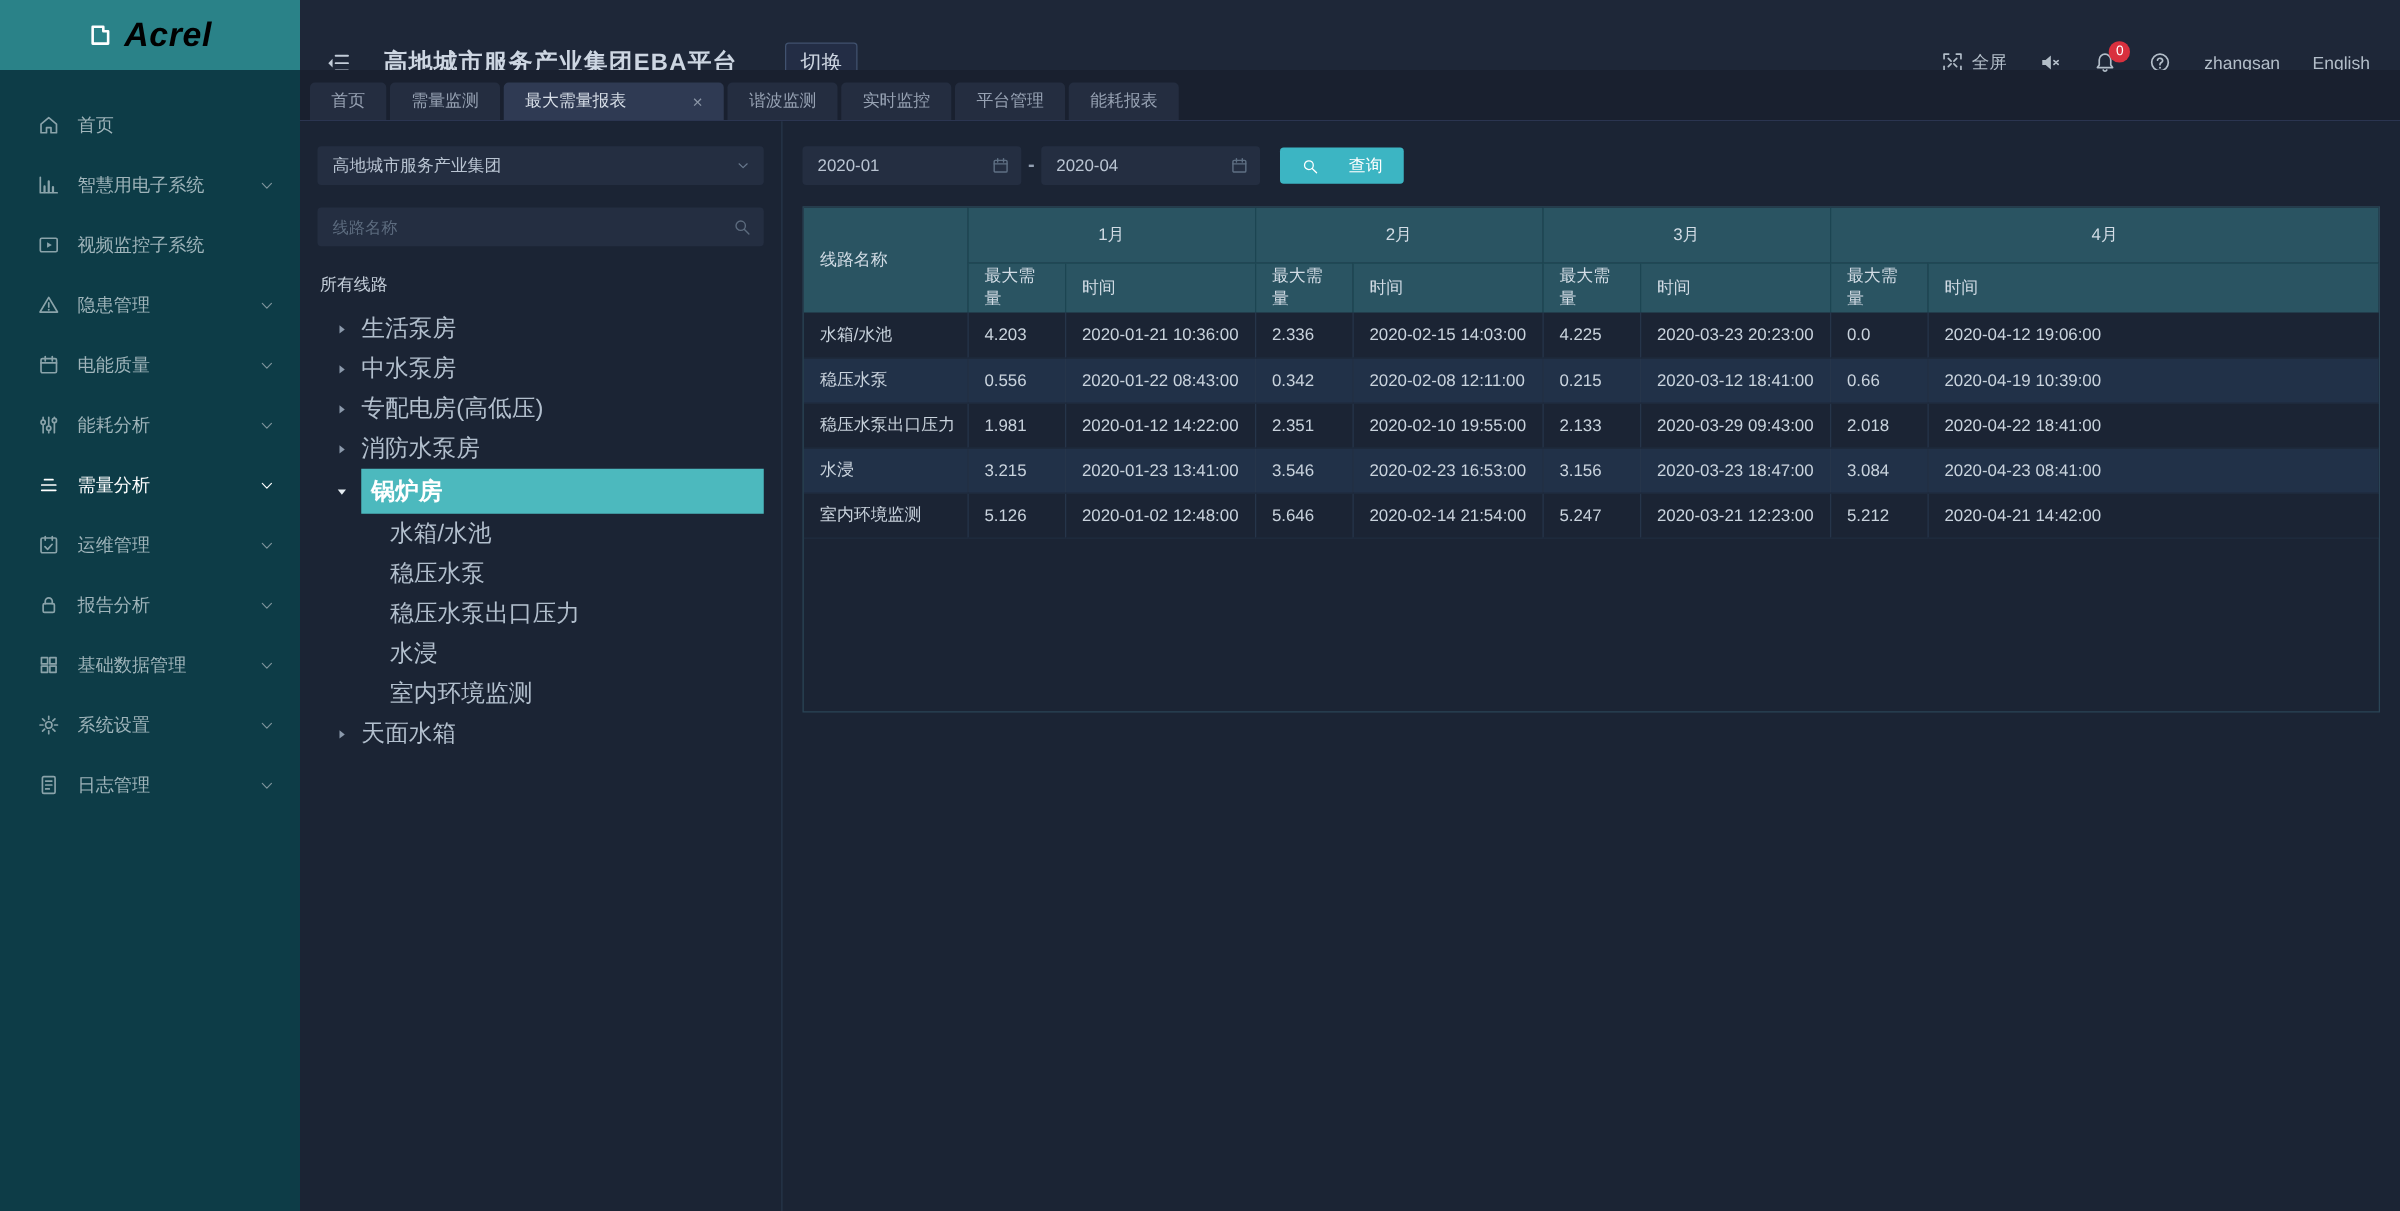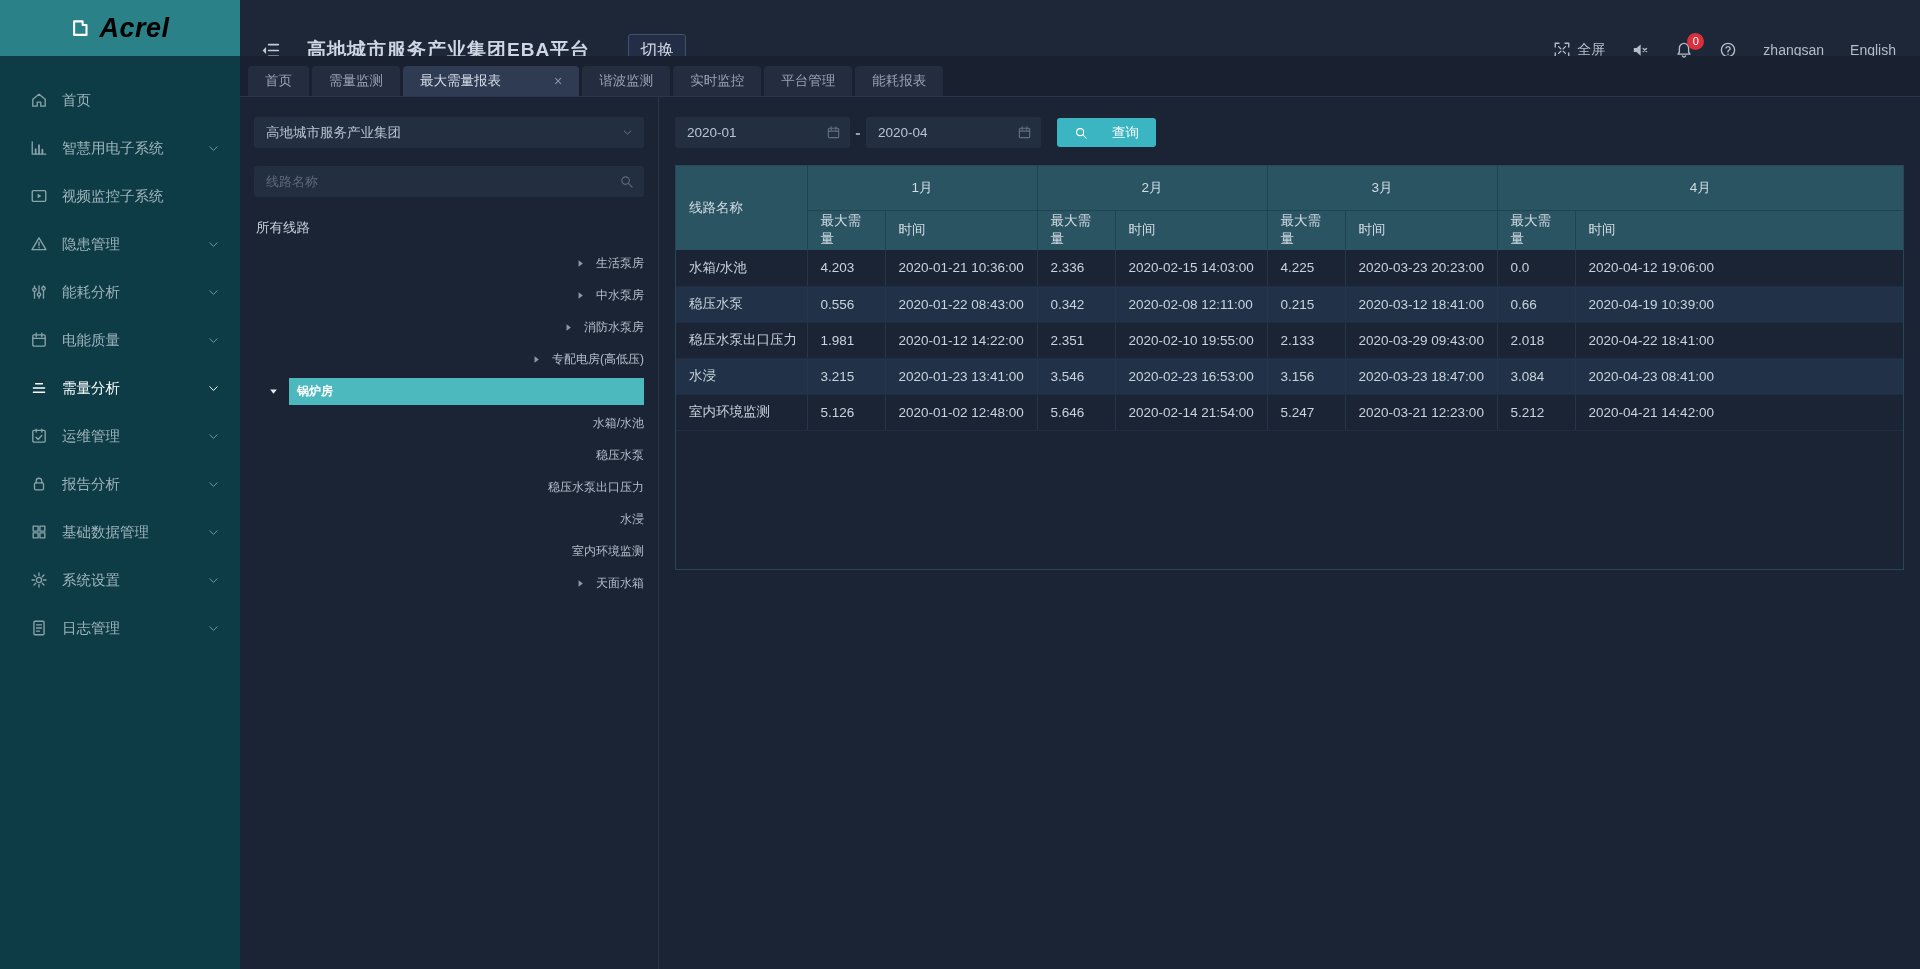--- a/index.html
+++ b/index.html
@@ -41,31 +41,31 @@
 
   
   .tabbar { height:41px; flex:none; background:#19202f; display:flex; align-items:flex-end; padding-left:8px; gap:3px; border-bottom:1px solid #2b3550; }
   .tab { height:30px; display:flex; align-items:center; padding:0 17px; background:#242d40; color:#97a2b3; font-size:13.5px; border-radius:4px 4px 0 0; cursor:pointer; white-space:nowrap; }
   .tab.active { background:#2f3a53; color:#d8dfe8;gap:44px; }
   .tab-close { margin-left:9px; color:#8a95a6; font-size:14px; line-height:1; }
 
   .content-row { flex:1; display:flex; min-height:0; background:#1b2434; }
 
   
-  .tree-panel { width:419px; flex:none; border-right:1px solid #27364a; padding:20px 14px 0 14px; }
+  .tree-panel { width:386px; flex:none; border-right:1px solid #27364a; padding:20px 14px 0 14px; }
   .org-select { height:31px; background:#242e41; border-radius:3px; display:flex; align-items:center; padding:0 10px 0 12px; color:#b9c4d2; font-size:13.5px; margin-bottom:18px; cursor:pointer; }
   .os-chev { margin-left:auto; color:#68788d; display:flex; }
   .os-chev svg { width:13px; height:13px; }
   .search-box { height:31px; background:#242e41; border-radius:3px; display:flex; align-items:center; padding:0 10px 0 12px; margin-bottom:16px; }
   .search-input { flex:1; background:transparent; border:none; outline:none; color:#b9c4d2; font-size:13px; font-family:inherit; }
   .search-input::placeholder { color:#5c6b7e; }
   .search-icon { color:#5c6b7e; display:flex; }
   .search-icon svg { width:15px; height:15px; }
   .tree-root { font-size:13.5px; color:#c5cfda; padding:6px 0 10px 2px; cursor:pointer; }
-  .tree-node { min-height:32px; display:flex; align-items:center; font-size:12px; color:#b2bfcd; cursor:pointer;justify-content:flex-end; }
+  .tree-node { min-height:32px; display:flex; align-items:center; font-size:19px; color:#b2bfcd; cursor:pointer; }
   .tree-node.lv1 { padding-left:14px; }
   .tree-node.lv2 { padding-left:58px; }
   .t-arrow { width:14px; margin-right:7px; color:#8b99ab; display:flex; flex:none; }
   .t-arrow svg { width:11px; height:11px; }
   .tree-node.selected .t-arrow { color:#e6edf2; }
   .tree-node.selected .t-label { flex:1; background:var(--selected-teal,#4cb9be); color:#ffffff; padding:5px 8px; font-weight:bold; }
 
   
   .main { flex:1; min-width:0; padding:20px 16px 0 16px; }
   .toolbar { display:flex; align-items:center; }
@@ -190,41 +190,41 @@
           <span class="s-label">隐患管理</span>
           <span class="s-chev">
             <svg viewBox="0 0 16 16" class="ic" stroke-width="1.6">
               <path d="M3.5 5.8 8 10.4l4.5-4.6"></path>
             </svg>
           </span>
         </div>
         <div class="side-item">
           <span class="s-icon">
             <svg viewBox="0 0 16 16" class="ic">
+              <rect x="2.5" y="3.5" width="11" height="10" rx="1"></rect>
+              <path d="M5.5 2v3M10.5 2v3M2.5 6.5h11"></path>
+            </svg>
+          </span>
+          <span class="s-label">电能质量</span>
+          <span class="s-chev">
+            <svg viewBox="0 0 16 16" class="ic" stroke-width="1.6">
+              <path d="M3.5 5.8 8 10.4l4.5-4.6"></path>
+            </svg>
+          </span>
+        </div>
+        <div class="side-item">
+          <span class="s-icon">
+            <svg viewBox="0 0 16 16" class="ic">
               <path d="M4 2.5v11M8 2.5v11M12 2.5v11"></path>
               <circle cx="4" cy="6" r="1.5" fill="#0d3c47"></circle>
               <circle cx="8" cy="10.3" r="1.5" fill="#0d3c47"></circle>
               <circle cx="12" cy="4.8" r="1.5" fill="#0d3c47"></circle>
             </svg>
           </span>
           <span class="s-label">能耗分析</span>
-          <span class="s-chev">
-            <svg viewBox="0 0 16 16" class="ic" stroke-width="1.6">
-              <path d="M3.5 5.8 8 10.4l4.5-4.6"></path>
-            </svg>
-          </span>
-        </div>
-        <div class="side-item">
-          <span class="s-icon">
-            <svg viewBox="0 0 16 16" class="ic">
-              <rect x="2.5" y="3.5" width="11" height="10" rx="1"></rect>
-              <path d="M5.5 2v3M10.5 2v3M2.5 6.5h11"></path>
-            </svg>
-          </span>
-          <span class="s-label">电能质量</span>
           <span class="s-chev">
             <svg viewBox="0 0 16 16" class="ic" stroke-width="1.6">
               <path d="M3.5 5.8 8 10.4l4.5-4.6"></path>
             </svg>
           </span>
         </div>
         <div class="side-item active">
           <span class="s-icon">
             <svg viewBox="0 0 16 16" class="ic" stroke-width="1.5">
               <path d="M5 4.2h6M3 8h10M3 11.8h10"></path>
@@ -373,29 +373,29 @@
                   </svg>
                 </span>
                 <span class="t-label">中水泵房</span>
               </div>
               <div class="tree-node lv1">
                 <span class="t-arrow">
                   <svg viewBox="0 0 16 16">
                     <path d="M5.2 3.2 11.4 8l-6.2 4.8z" fill="currentColor"></path>
                   </svg>
                 </span>
-                <span class="t-label">消防水泵房</span>
+                <span class="t-label">专配电房(高低压)</span>
               </div>
               <div class="tree-node lv1">
                 <span class="t-arrow">
                   <svg viewBox="0 0 16 16">
                     <path d="M5.2 3.2 11.4 8l-6.2 4.8z" fill="currentColor"></path>
                   </svg>
                 </span>
-                <span class="t-label">专配电房(高低压)</span>
+                <span class="t-label">消防水泵房</span>
               </div>
               <div class="tree-node lv1 selected">
                 <span class="t-arrow">
                   <svg viewBox="0 0 16 16">
                     <path d="M3.2 5.2h9.6L8 11.4z" fill="currentColor"></path>
                   </svg>
                 </span>
                 <span class="t-label">锅炉房</span>
               </div>
               <div class="tree-node lv2">

